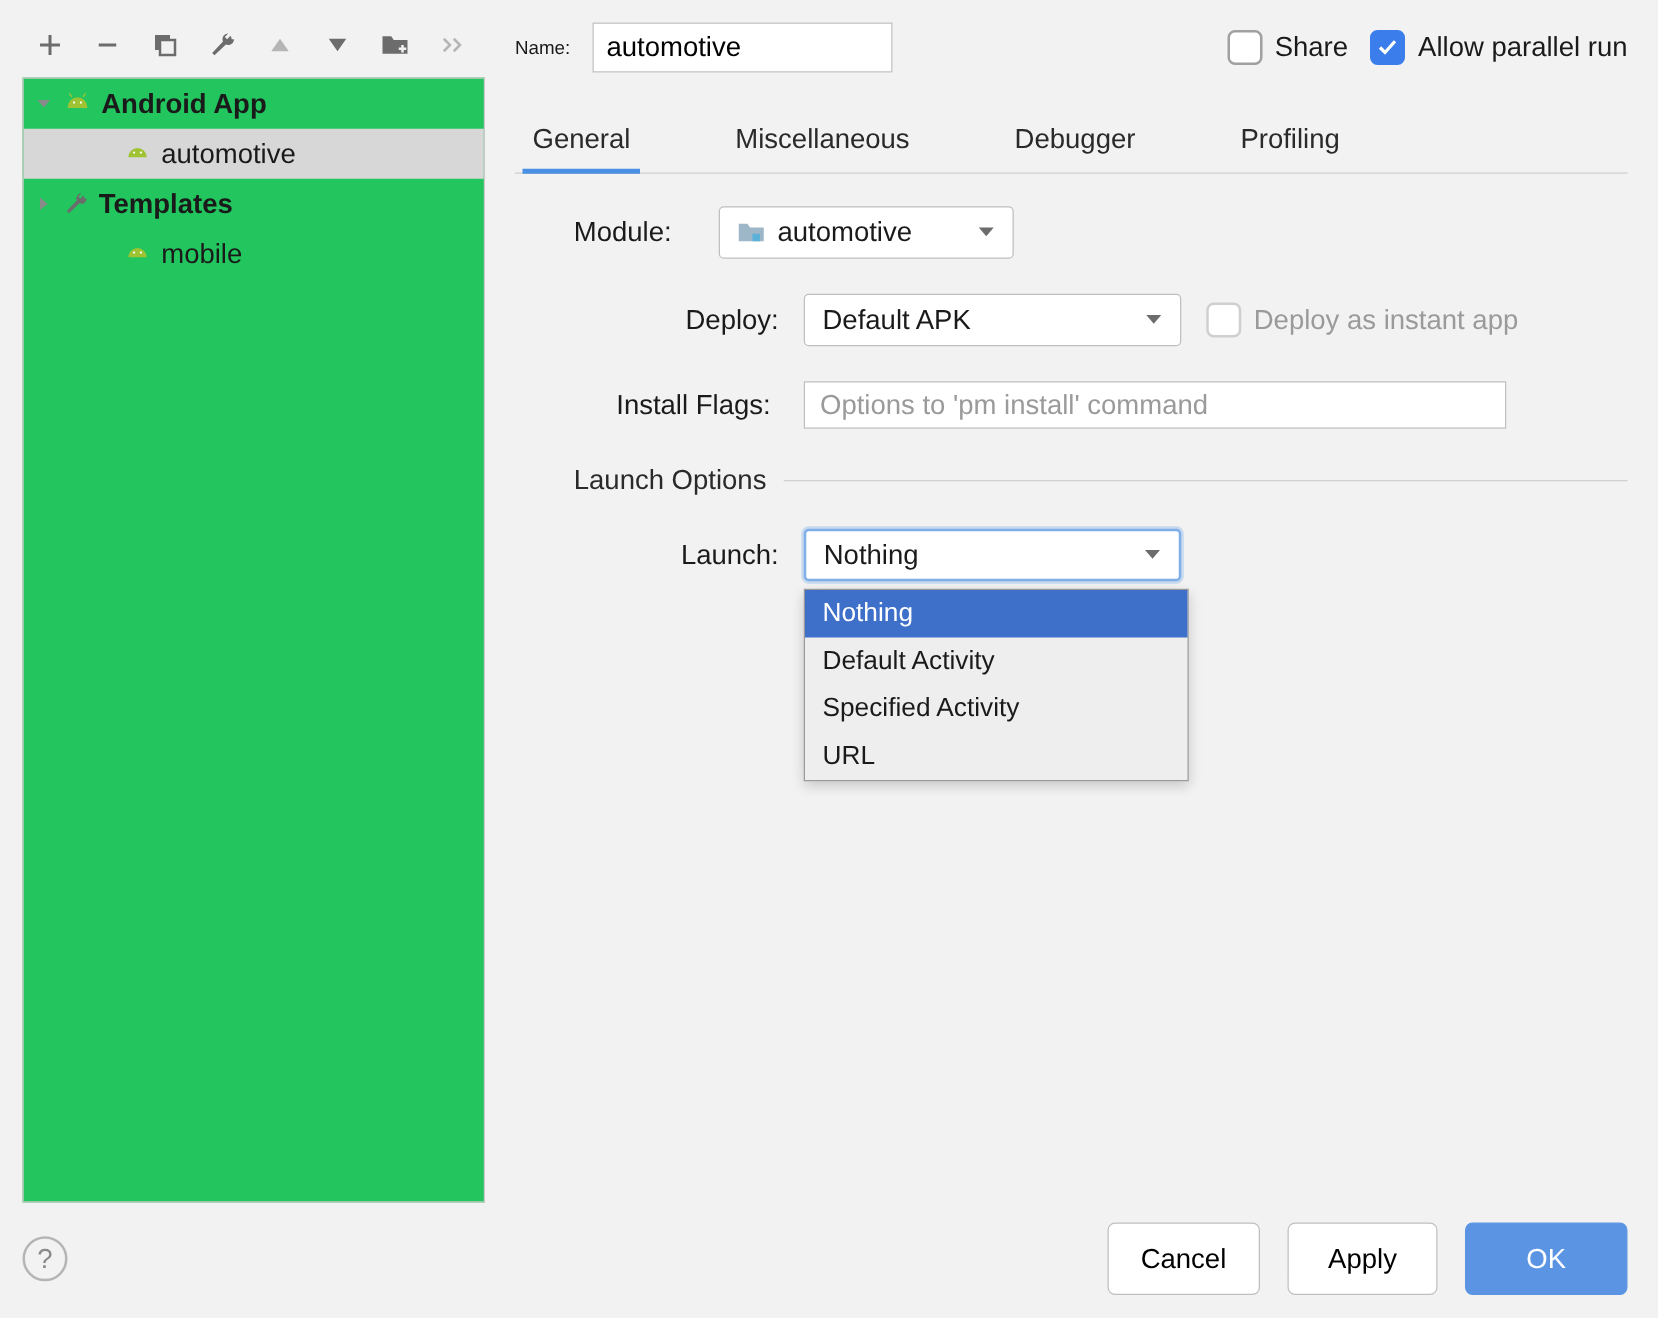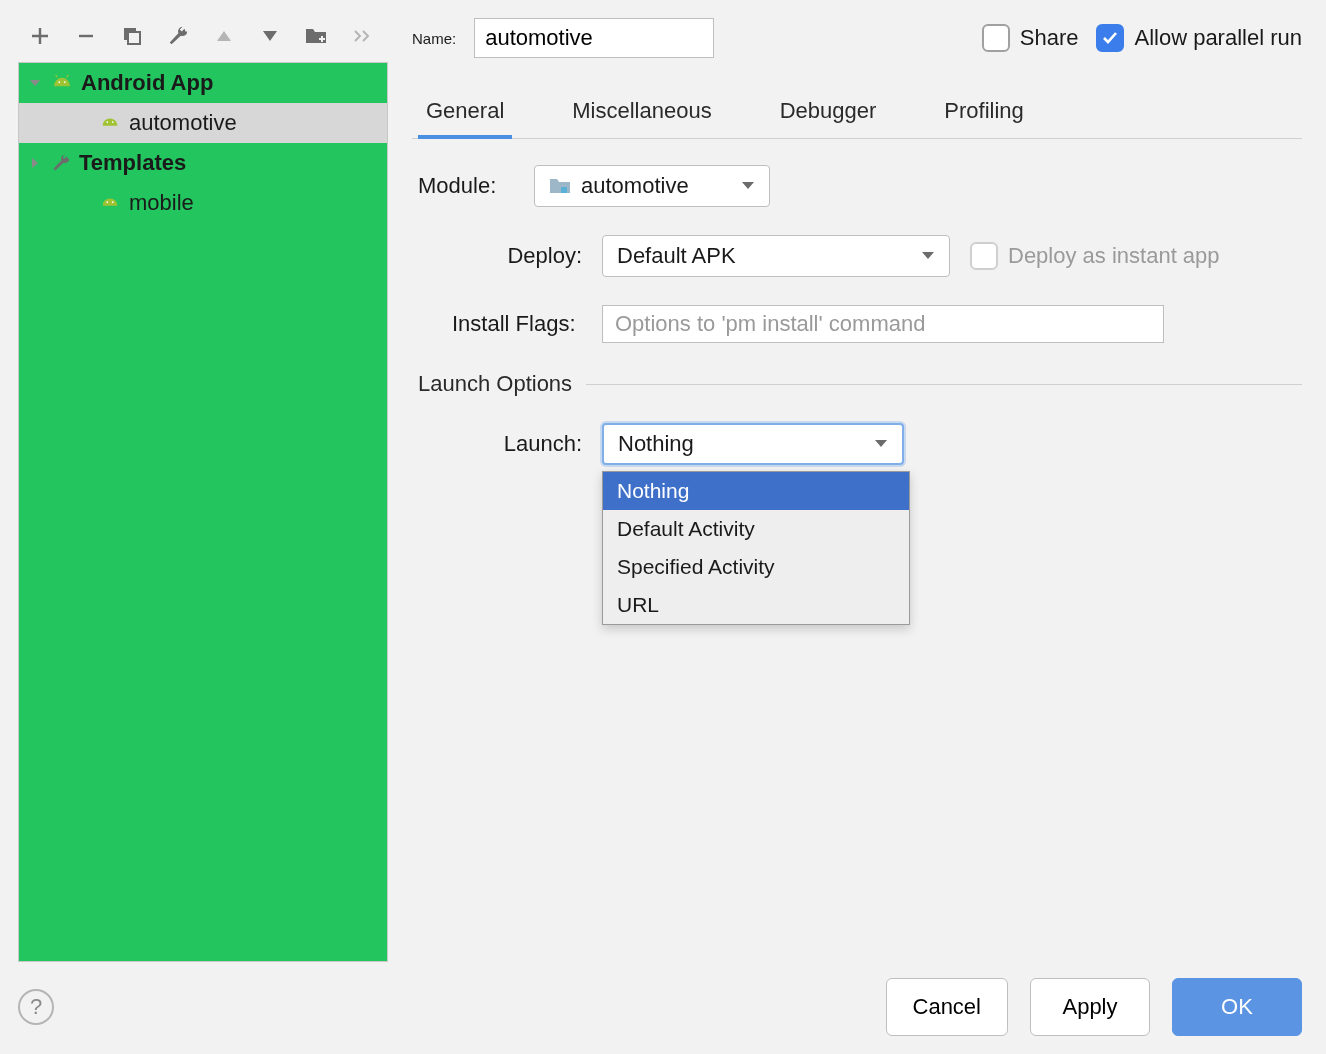--- a/index.html
+++ b/index.html
@@ -37,25 +37,25 @@
     font-size:22px; padding:0 10px;
   }
   .spacer { flex:1; }
   .checkbox-wrap { display:flex; align-items:center; gap:10px; font-size:22px; }
   .cb-box {
     width:28px; height:28px; border:2px solid #a0a0a0; border-radius:6px; background:#fff;
     display:flex; align-items:center; justify-content:center;
   }
   .cb-box.checked { background:#3b7eeb; border-color:#3b7eeb; color:#fff; }
 
-  .tabs { display:flex; gap:52px; border-bottom:1px solid #d0d0d0; padding:0 6px; }
+  .tabs { display:flex; gap:68px; border-bottom:1px solid #d0d0d0; padding:0 6px; }
   .tab { padding:10px 8px 14px; font-size:22px; color:#2a2a2a; cursor:pointer; position:relative; }
   .tab.active::after { content:""; position:absolute; left:0; right:0; bottom:-1px; height:4px; background:#4990e2; }
 
-  .content { padding-top:26px; padding-left:6px; }
+  .content { padding-top:26px; padding-left:6px;margin-left:41px; }
   .field-row { display:flex; align-items:center; gap:20px; margin-bottom:28px; }
   .field-label { font-size:22px; min-width:96px; }
   .select {
     height:42px; background:#fff; border:1px solid #bfbfbf; border-radius:4px;
     display:flex; align-items:center; padding:0 14px; gap:10px; font-size:22px;
     position:relative;
   }
   .select.focused { border:2px solid #7faee8; box-shadow:0 0 0 2px rgba(73,144,226,.25); }
   .select .caret { margin-left:auto; color:#6c6c6c; }
   .section-row { display:flex; align-items:center; gap:14px; margin:16px 0 26px; }
@@ -243,21 +243,21 @@
                   <path d="M1 1l6 7 6-7z" fill="currentColor"></path>
                 </svg>
             </span>
           </div>
         </div>
 
 
         <div class="indent-block">
           <div class="field-row">
             <span class="field-label" style="min-width:130px;text-align:right">Deploy:</span>
-            <div class="select" style="width:348px">
+            <div class="select" style="width:302px">
               <span>Default APK</span>
               <span class="caret">
                 <svg width="14" height="10" viewBox="0 0 14 10">
                     <path d="M1 1l6 7 6-7z" fill="currentColor"></path>
                   </svg>
               </span>
             </div>
             <div class="disabled-check">
               <span class="cb-box"></span>
               <span>Deploy as instant app</span>

